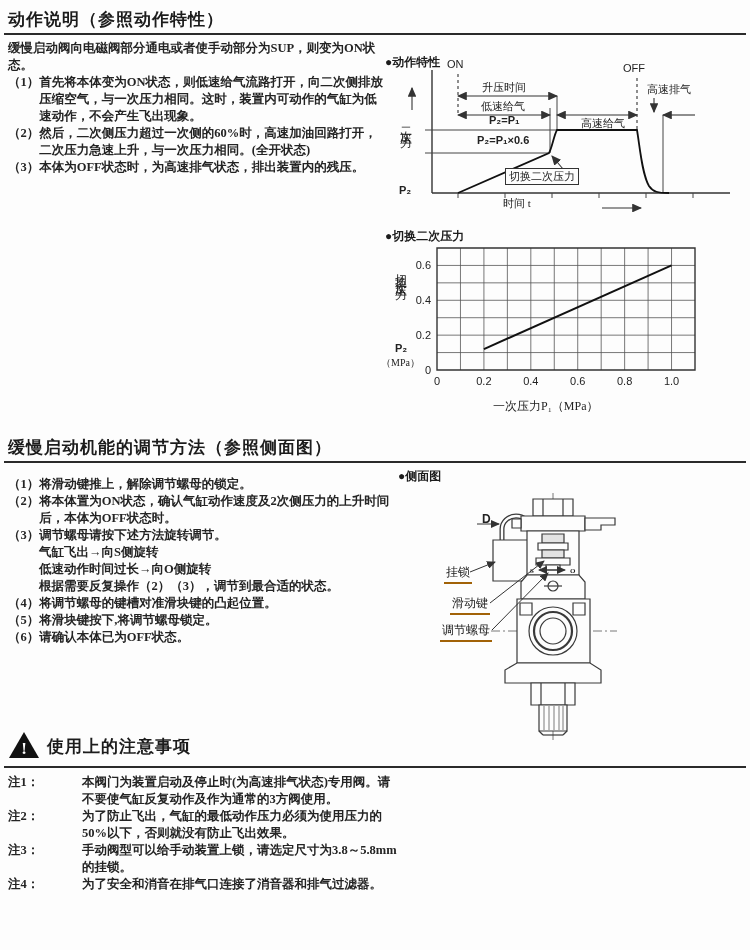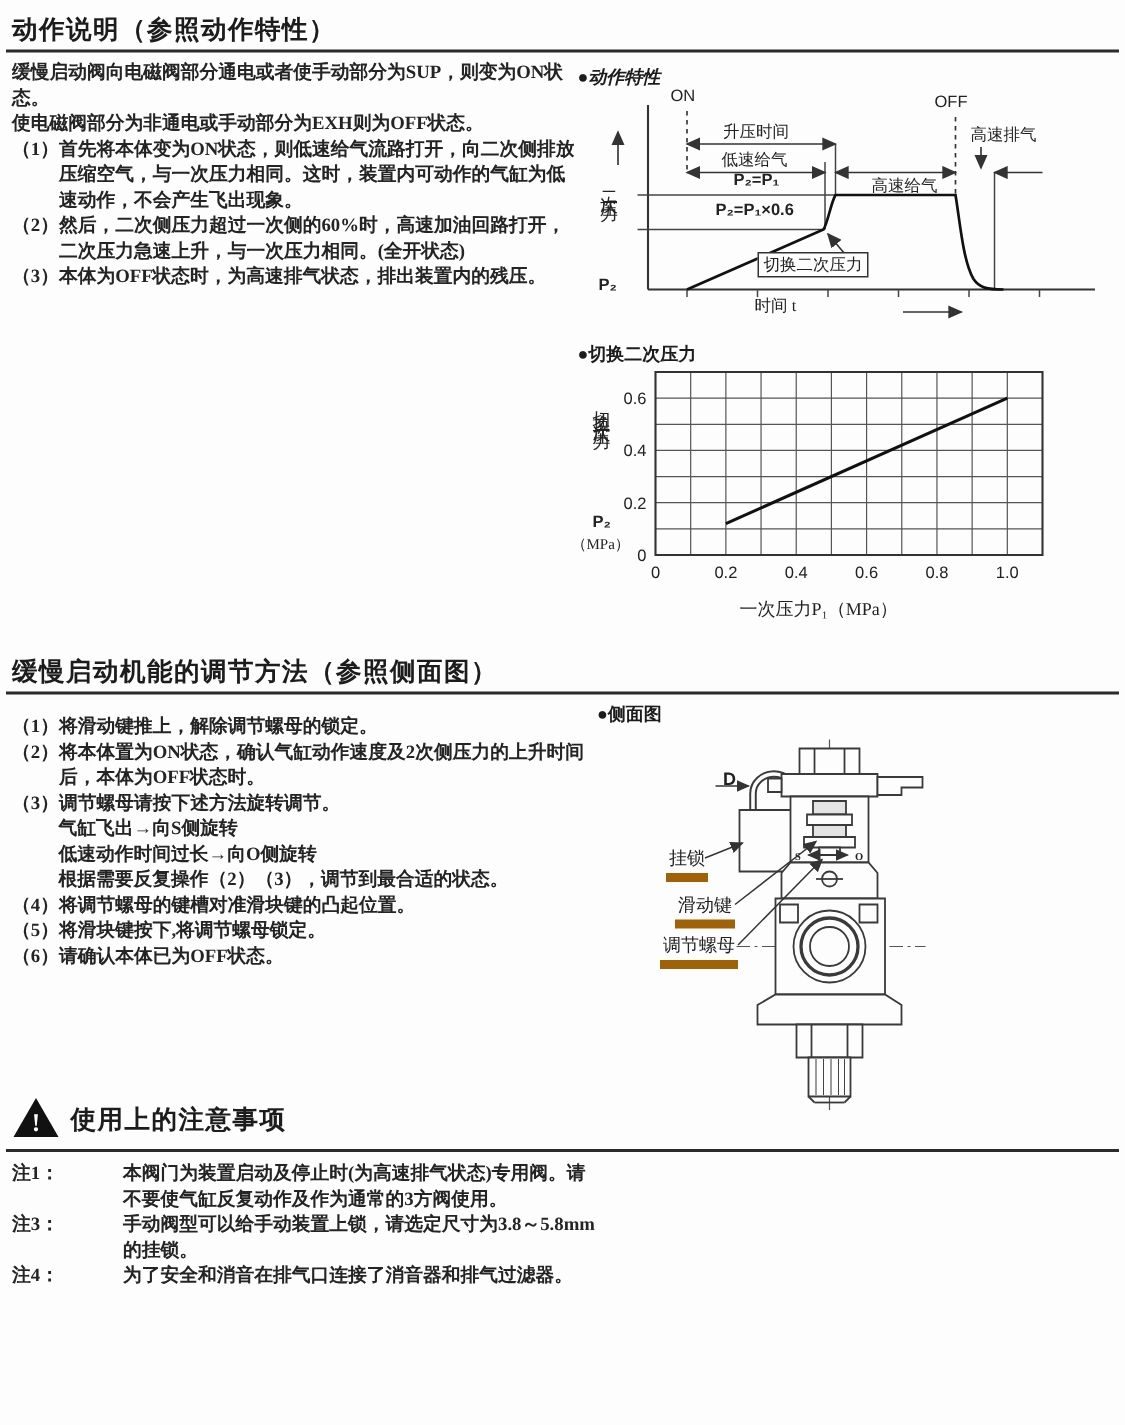--- a/index.html
+++ b/index.html
@@ -12,52 +12,51 @@
   .num-item{display:flex;margin:0;}
   .num-item .num{flex:0 0 31px;}
   .num-item .txt{flex:1;}
   .sub-line{padding-left:31px;}
   .fig-caption{font-size:12px;font-weight:bold;white-space:nowrap;}
   .fig-label{position:absolute;font-size:11px;white-space:nowrap;color:#222;
              font-family:"Liberation Sans","DejaVu Sans",sans-serif;}
   .fig-label.cjk{font-family:"Liberation Serif","DejaVu Serif",serif;}
   .vert{writing-mode:vertical-rl;text-orientation:upright;letter-spacing:3px;}
   .boxed{border:1px solid #333;padding:0 3px;background:#fdfdfd;}
-  .leader-label{border-bottom:6px solid #a16207;padding:0 2px 1px 2px;font-size:12px;}
+  .leader-label{border-bottom:2px solid #a16207;padding:0 2px 1px 2px;font-size:12px;}
   svg{position:absolute;overflow:visible;}
   svg line,svg path,svg rect,svg circle,svg polyline,svg polygon{vector-effect:non-scaling-stroke;}
   .note-row{display:flex;gap:40px;}
   .note-row .num{flex:0 0 34px;}
   .note-row .txt{flex:1;}
 </style>
 </head>
 <body>
 
 <div class="abs sec-title" style="left:8px;top:8px;">动作说明（参照动作特性）</div>
 <div class="rule" style="top:33px;"></div>
 
 <div class="abs body-text" style="left:8px;top:40px;width:376px;">
   <div>缓慢启动阀向电磁阀部分通电或者使手动部分为SUP，则变为ON状态。</div>
-  <div>使电磁阀部分为非通电或手动部分为EXH则为OFF状态。</div>
   <div class="num-item">
     <span class="num">（1）</span>
     <span class="txt">首先将本体变为ON状态，则低速给气流路打开，向二次侧排放压缩空气，与一次压力相同。这时，装置内可动作的气缸为低速动作，不会产生飞出现象。</span>
   </div>
   <div class="num-item">
     <span class="num">（2）</span>
     <span class="txt">然后，二次侧压力超过一次侧的60%时，高速加油回路打开，二次压力急速上升，与一次压力相同。(全开状态)</span>
   </div>
   <div class="num-item">
     <span class="num">（3）</span>
     <span class="txt">本体为OFF状态时，为高速排气状态，排出装置内的残压。</span>
   </div>
 </div>
 
 <div class="abs" style="left:385px;top:38px;width:362px;height:190px;">
-  <div class="fig-caption abs" style="left:0;top:5px;font-style:italic;">●动作特性</div>
+  <div class="fig-caption abs" style="left:0;top:16px;">●动作特性</div>
   <svg style="left:0;top:14px;" width="360" height="170" viewBox="0 0 360 170">
     <defs>
       <marker id="arr" markerWidth="9" markerHeight="8" refX="8" refY="4" orient="auto-start-reverse">
         <path d="M0,0 L9,4 L0,8 z" fill="#333"></path>
       </marker>
     </defs>
     <g stroke="#333" stroke-width="1.4" fill="none">
       <line x1="47" y1="18" x2="47" y2="141"></line>
       <line x1="47" y1="141" x2="345" y2="141"></line>
     </g>
@@ -260,20 +259,24 @@
 </div>
 <div class="abs sec-title" style="left:47px;top:735px;">使用上的注意事项</div>
 <div class="rule" style="top:766px;"></div>
 
 <div class="abs body-text" style="left:8px;top:774px;width:392px;">
   <div class="note-row">
     <span class="num">注1：</span>
     <span class="txt">本阀门为装置启动及停止时(为高速排气状态)专用阀。请不要使气缸反复动作及作为通常的3方阀使用。</span>
   </div>
   <div class="note-row">
+    <span class="num">注2：</span>
+    <span class="txt">为了防止飞出，气缸的最低动作压力必须为使用压力的50%以下，否则就没有防止飞出效果。</span>
+  </div>
+  <div class="note-row">
     <span class="num">注3：</span>
     <span class="txt">手动阀型可以给手动装置上锁，请选定尺寸为3.8～5.8mm的挂锁。</span>
   </div>
   <div class="note-row">
     <span class="num">注4：</span>
     <span class="txt">为了安全和消音在排气口连接了消音器和排气过滤器。</span>
   </div>
 </div>
 
 </body></html>

